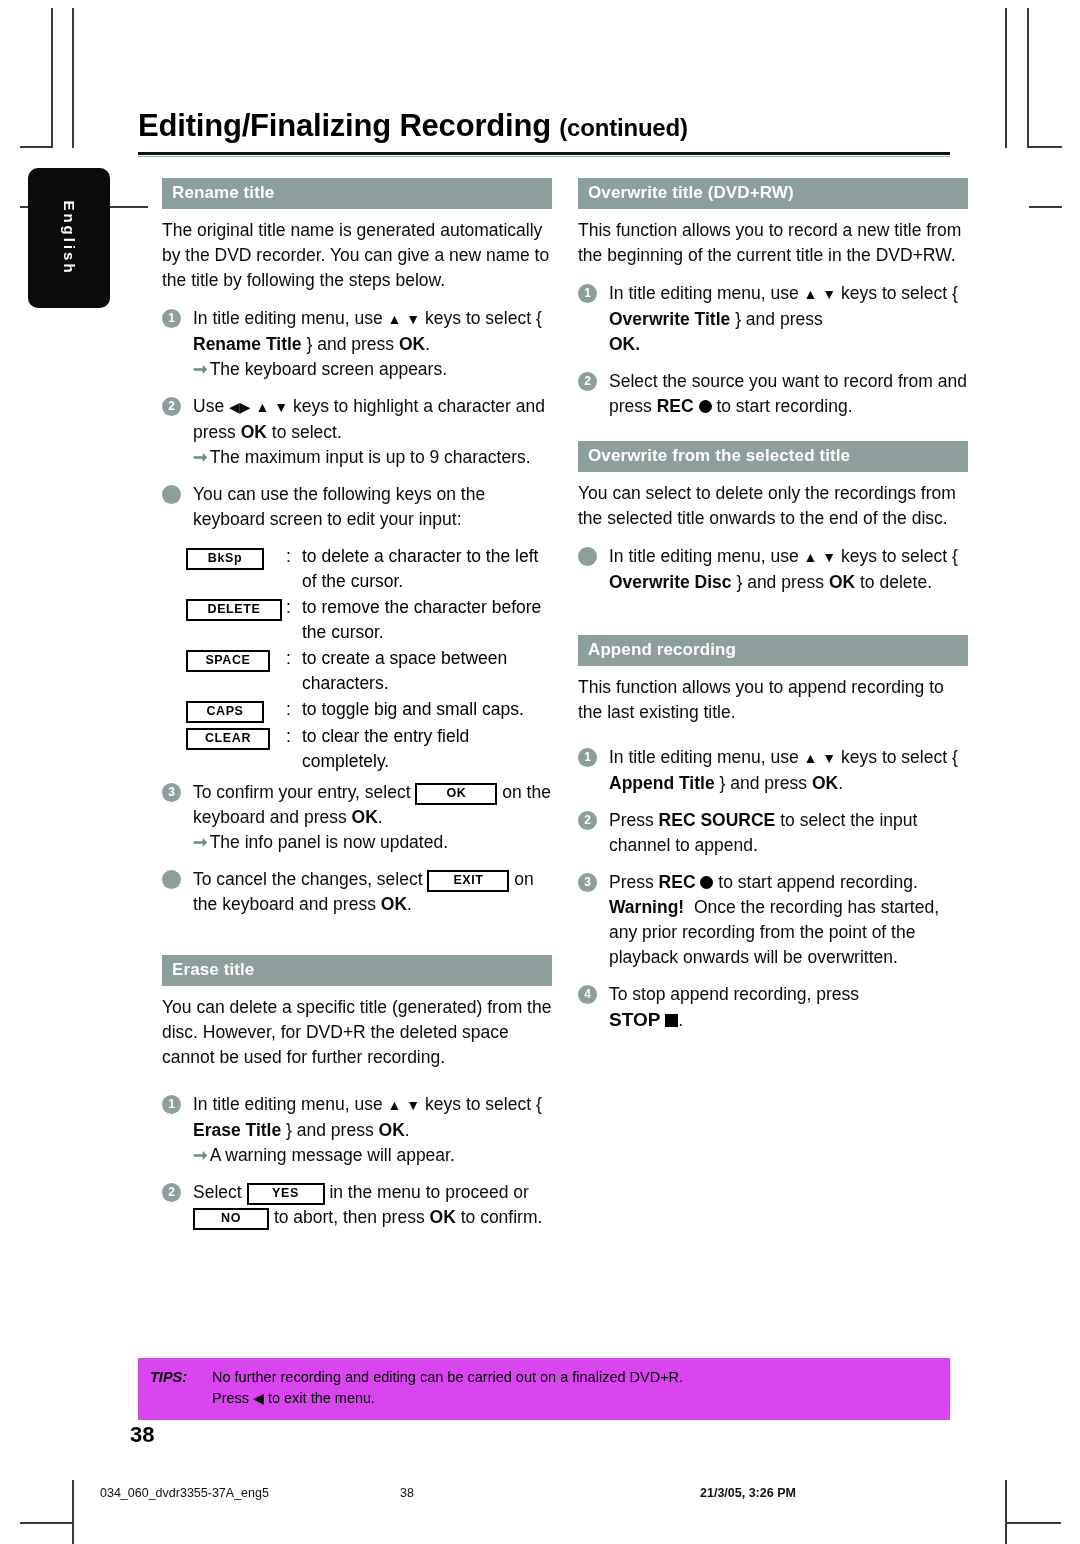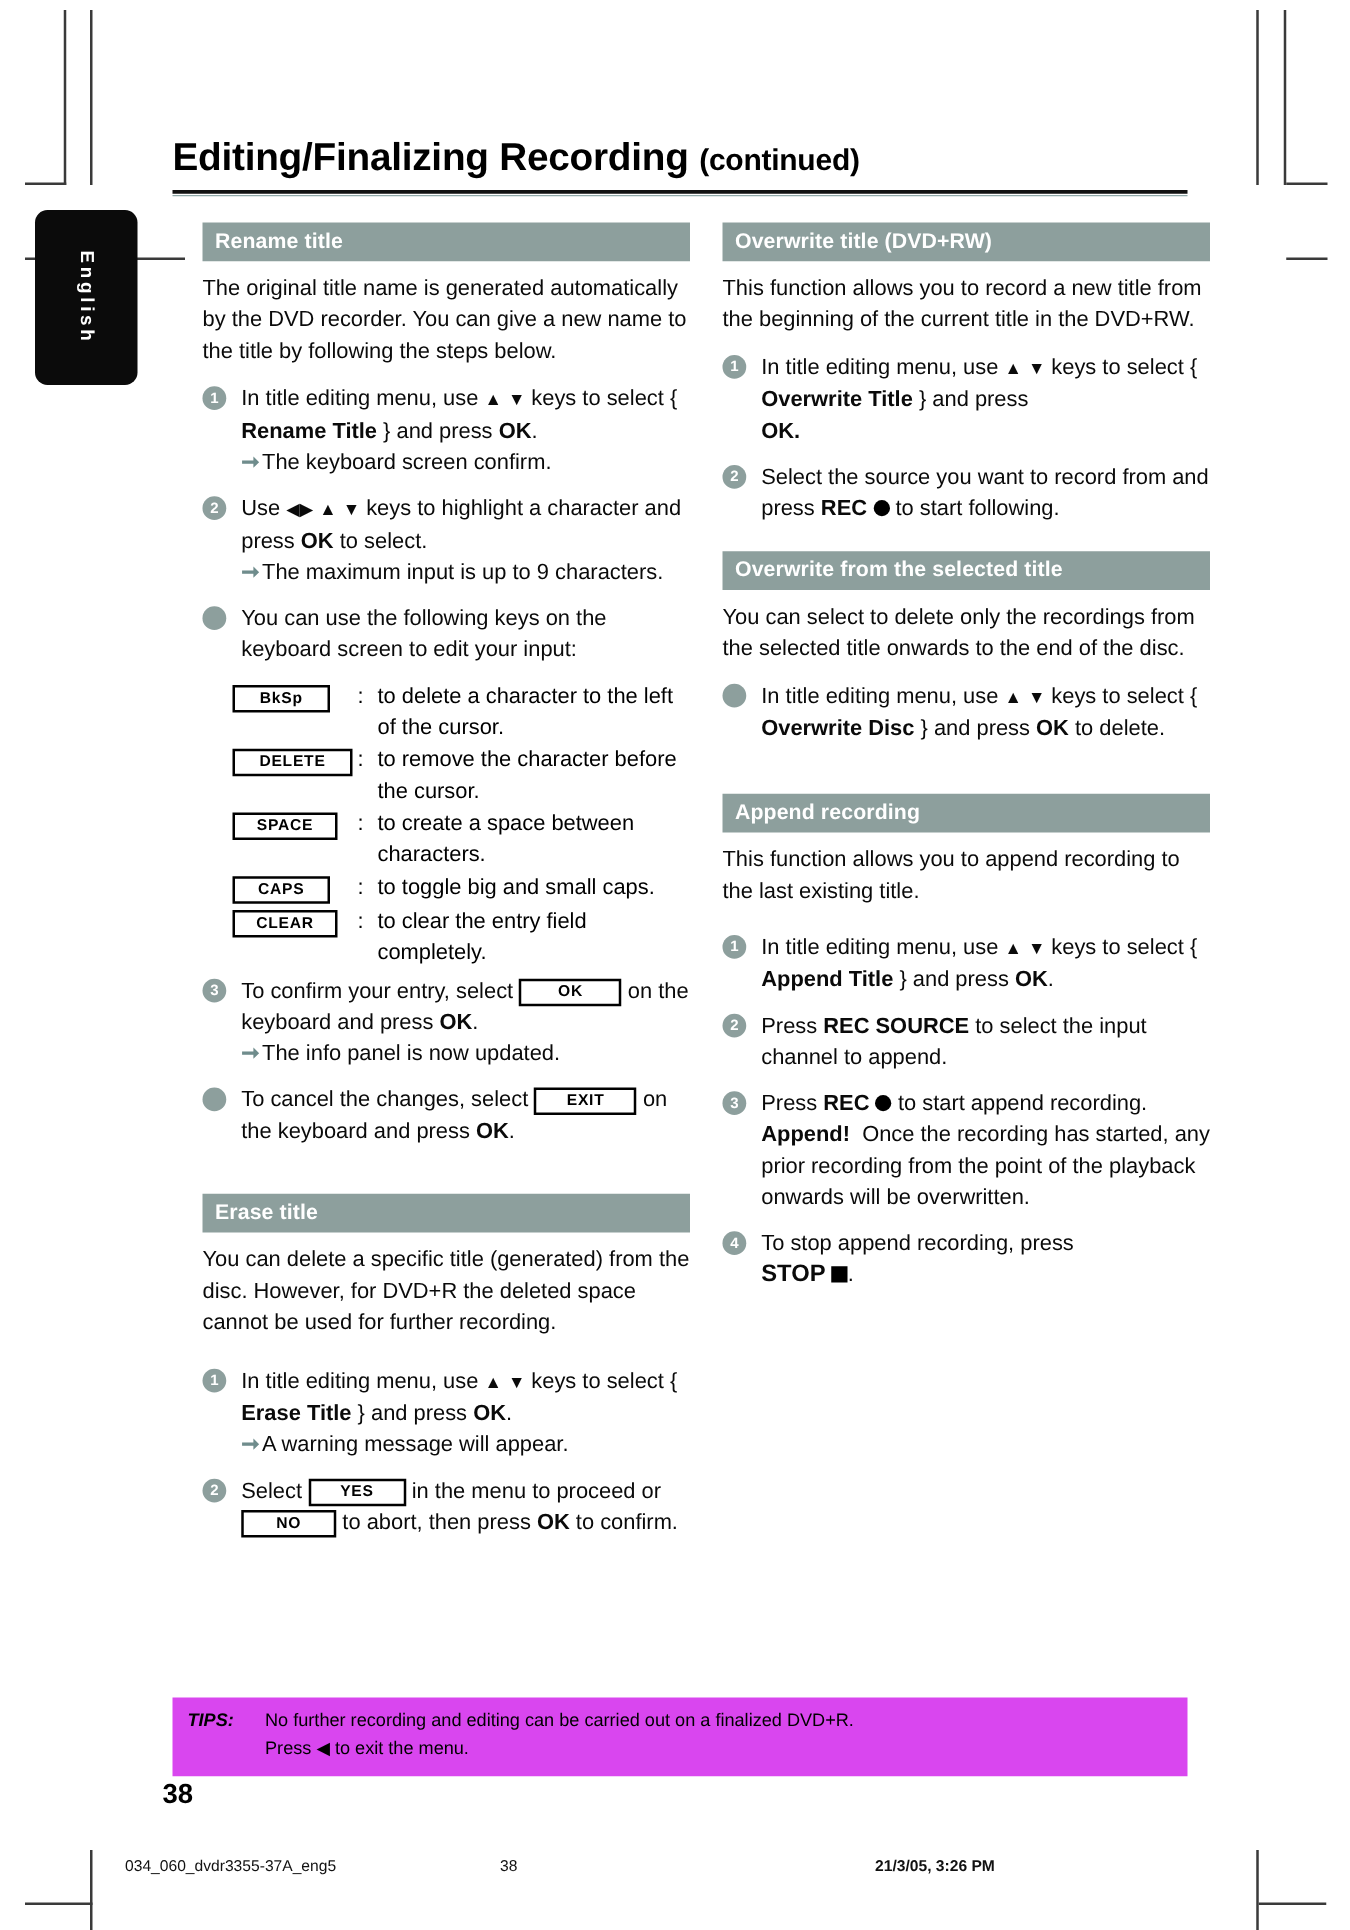--- a/index.html
+++ b/index.html
@@ -261,21 +261,21 @@
     <p class="body">The original title name is generated automatically by the DVD recorder. You can give a new name to the title by following the steps below.</p>
 
     <div class="item">
       <span class="marker">1</span>
       <span>In title editing menu, use</span>
       <span class="tri-up"></span> <span class="tri-dn"></span>
       <span>keys to select {</span>
       <span class="b">Rename Title</span>
       <span>} and press</span>
       <span class="b">OK</span><span>.</span>
-      <span class="sub"><span class="arrow">➞</span><span>The keyboard screen confirm.</span></span>
+      <span class="sub"><span class="arrow">➞</span><span>The keyboard screen appears.</span></span>
     </div>
 
     <div class="item">
       <span class="marker">2</span>
       <span>Use</span>
       <span class="tri-lf"></span><span class="tri-rt"></span>
       <span class="tri-up"></span> <span class="tri-dn"></span>
       <span>keys to highlight a character and press</span>
       <span class="b">OK</span>
       <span>to select.</span>
@@ -372,21 +372,21 @@
       <span class="b">Overwrite Title</span>
       <span>} and press</span>
       <span class="b sub"><span>OK</span><span>.</span></span>
     </div>
 
     <div class="item">
       <span class="marker">2</span>
       <span>Select the source you want to record from and press</span>
       <span class="b">REC</span>
       <span class="rec-dot"></span>
-      <span>to start following.</span>
+      <span>to start recording.</span>
     </div>
 
     <div class="sec-bar wide" style="margin-top:22px;">Overwrite from the selected title</div>
     <p class="body">You can select to delete only the recordings from the selected title onwards to the end of the disc.</p>
 
     <div class="item">
       <span class="marker dot"></span>
       <span>In title editing menu, use</span>
       <span class="tri-up"></span> <span class="tri-dn"></span>
       <span>keys to select {</span>
@@ -415,21 +415,21 @@
       <span class="b">REC SOURCE</span>
       <span>to select the input channel to append.</span>
     </div>
 
     <div class="item">
       <span class="marker">3</span>
       <span>Press</span>
       <span class="b">REC</span>
       <span class="rec-dot"></span>
       <span>to start append recording.</span>
-      <span class="sub"><span class="b">Append!</span>&nbsp; <span>Once the recording has started, any prior recording from the point of the playback onwards will be overwritten.</span></span>
+      <span class="sub"><span class="b">Warning!</span>&nbsp; <span>Once the recording has started, any prior recording from the point of the playback onwards will be overwritten.</span></span>
     </div>
 
     <div class="item">
       <span class="marker">4</span>
       <span>To stop append recording, press</span>
       <span class="sub"><span class="b" style="font-size:19px;">STOP</span> <span class="stop-sq"></span><span>.</span></span>
     </div>
 
   </div>
 

